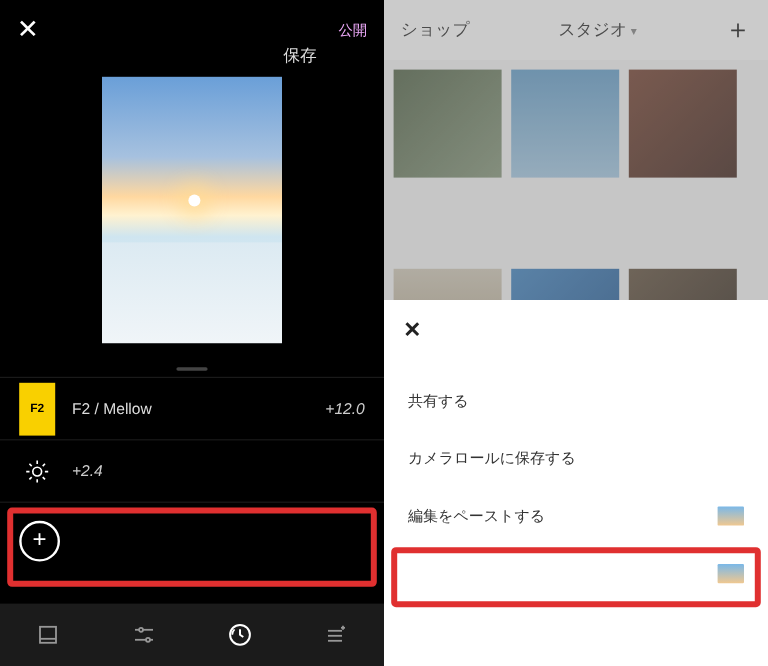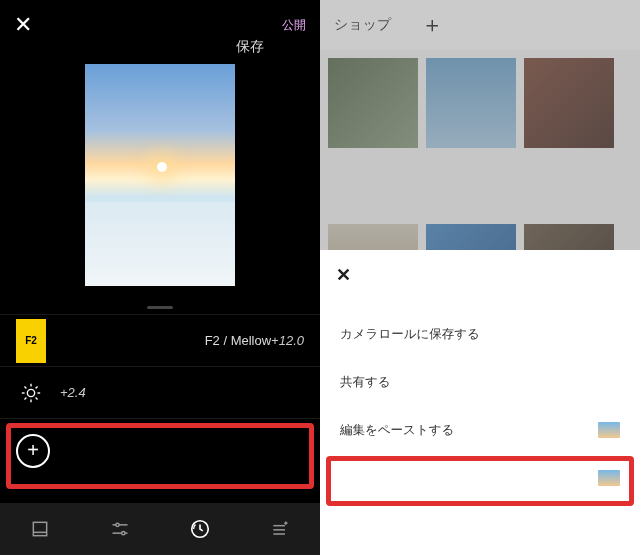--- a/index.html
+++ b/index.html
@@ -14,37 +14,37 @@
   .lt-save { font-size: 14px; color: #ddd; margin-right: 18px; margin-top: 44px; }
   .lt-pub { font-size: 12px; color: #f0abfc; }
   .preview-zone { height: 250px; display: flex; align-items: center; justify-content: center; background: #000; }
   .preview-img { width: 150px; height: 222px; background: linear-gradient(180deg,#6a9fd8 0%, #a6c1df 30%, #ffd8a0 45%, #fff2d0 52%, #cfe5f0 60%, #e8f2f8 100%); position: relative; overflow: hidden; }
   .sun { position:absolute; top:44%; left:48%; width:10px; height:10px; border-radius:50%; background:#fff; box-shadow:0 0 18px 8px rgba(255,220,150,.9); }
   .beach { position:absolute; bottom:0; left:0; right:0; height:38%; background:linear-gradient(180deg,#dceaf2,#f0f5f8);}
   .drag-handle { height: 14px; display:flex; align-items:center; justify-content:center; }
   .drag-handle span { width:26px; height:3px; border-radius:2px; background:#444; display:block; }
   .row { display:flex; align-items:center; padding:0 16px; height:52px; border-top:1px solid #1a1a1a; font-size:13px; }
   .badge { width:30px; height:44px; background:#f9d000; color:#000; font-size:10px; font-weight:700; display:flex; align-items:center; justify-content:center; margin-right:14px; }
-  .row-label { flex:1; color:#ddd;text-align:right; }
+  .row-label { flex:1; color:#ddd; }
   .row-val { color:#ccc; font-size:13px;font-style:italic; }
   .exposure-icon { width:30px; height:30px; margin-right:14px; display:flex; align-items:center; justify-content:center; }
   .exposure-icon svg { stroke:#fff; }
   .recipe-row { display:flex; align-items:center; padding:12px 16px; height:64px; border-top:1px solid #1a1a1a; position:relative; }
   .plus-circle { width:34px; height:34px; border:2px solid #fff; border-radius:50%; display:flex; align-items:center; justify-content:center; margin-right:14px; font-size:20px; font-weight:300; color:#fff; }
   .recipe-text { font-size:12px; color:#ddd; line-height:1.35; }
   .highlight-red { position:absolute; border:5px solid #e03030; border-radius:4px; pointer-events:none; }
   .hl-left { left:6px; right:6px; top:423px; height:66px; }
   .bottom-bar { position:absolute; bottom:0; left:0; right:0; height:52px; background:#1b1b1b; display:flex; align-items:center; justify-content:space-around; }
   .bb-icon { width:24px; height:24px; display:flex; align-items:center; justify-content:center; opacity:.7; }
   .bb-icon.active { opacity:1; }
   .bb-icon svg { stroke:#ccc; fill:none; }
   .bb-icon.active svg { stroke:#fff; }
   
   .right { background:#fff; }
-  .right-top { height:50px; display:flex; align-items:center; padding:16px 14px; font-size:14px; color:#333; background:#f8f8f8; }
+  .right-top { height:50px; display:flex; align-items:center; padding:16px 14px; font-size:14px; color:#333; background:#f8f8f8;gap:44px; }
   .rt-shop { margin-right:30px; }
   .rt-studio { flex:1; }
   .rt-plus { font-size:22px; font-weight:300; color:#222; }
   .chev { font-size:10px; color:#888; margin-left:3px; }
   .grid { position:absolute; top:50px; left:0; right:0; bottom:0; padding:8px; display:flex; flex-wrap:wrap; gap:8px; background:#f0f0f0; }
   .thumb { width:90px; height:90px; background:#bbb; }
   .t1 { background:linear-gradient(135deg,#5a6a50,#8a9a80); }
   .t2 { background:linear-gradient(180deg,#6aa0c8,#a6c8e0); }
   .t3 { background:linear-gradient(135deg,#7a4a3a,#4a3028); }
   .t4 { background:linear-gradient(180deg,#cfc8b8,#a89a80); }
@@ -142,43 +142,46 @@
           </svg>
       </div>
     </div>
 
     <div class="highlight-red hl-left"></div>
   </div>
 
   <div class="pane right">
     <div class="right-top">
       <div class="rt-shop">ショップ</div>
+      <div class="rt-studio">
+        <span>スタジオ</span><span class="chev">▾</span>
+      </div>
       <div class="rt-plus">＋</div>
     </div>
     <div class="grid">
       <div class="thumb t1"></div>
       <div class="thumb t2"></div>
       <div class="thumb t3"></div>
       <div class="thumb t4"></div>
       <div class="thumb t5"></div>
       <div class="thumb t6"></div>
       <div class="thumb t7"></div>
       <div class="thumb t8"></div>
       <div class="thumb t9"></div>
     </div>
     <div class="overlay-dim"></div>
 
     <div class="action-sheet">
       <div class="as-close">✕</div>
       <div class="as-list">
         <div class="as-item">
-          <span>カメラロールに保存する</span>
+          <span>共有する</span>
         </div>
         <div class="as-item">
-          <span>共有する</span>
+          <span>カメラロールに保存する</span>
         </div>
         <div class="as-item">
           <span>編集をペーストする</span>
           <span class="mini"></span>
         </div>
         <div class="as-item">
           <span class="mini"></span>
         </div>
       </div>
     </div>

